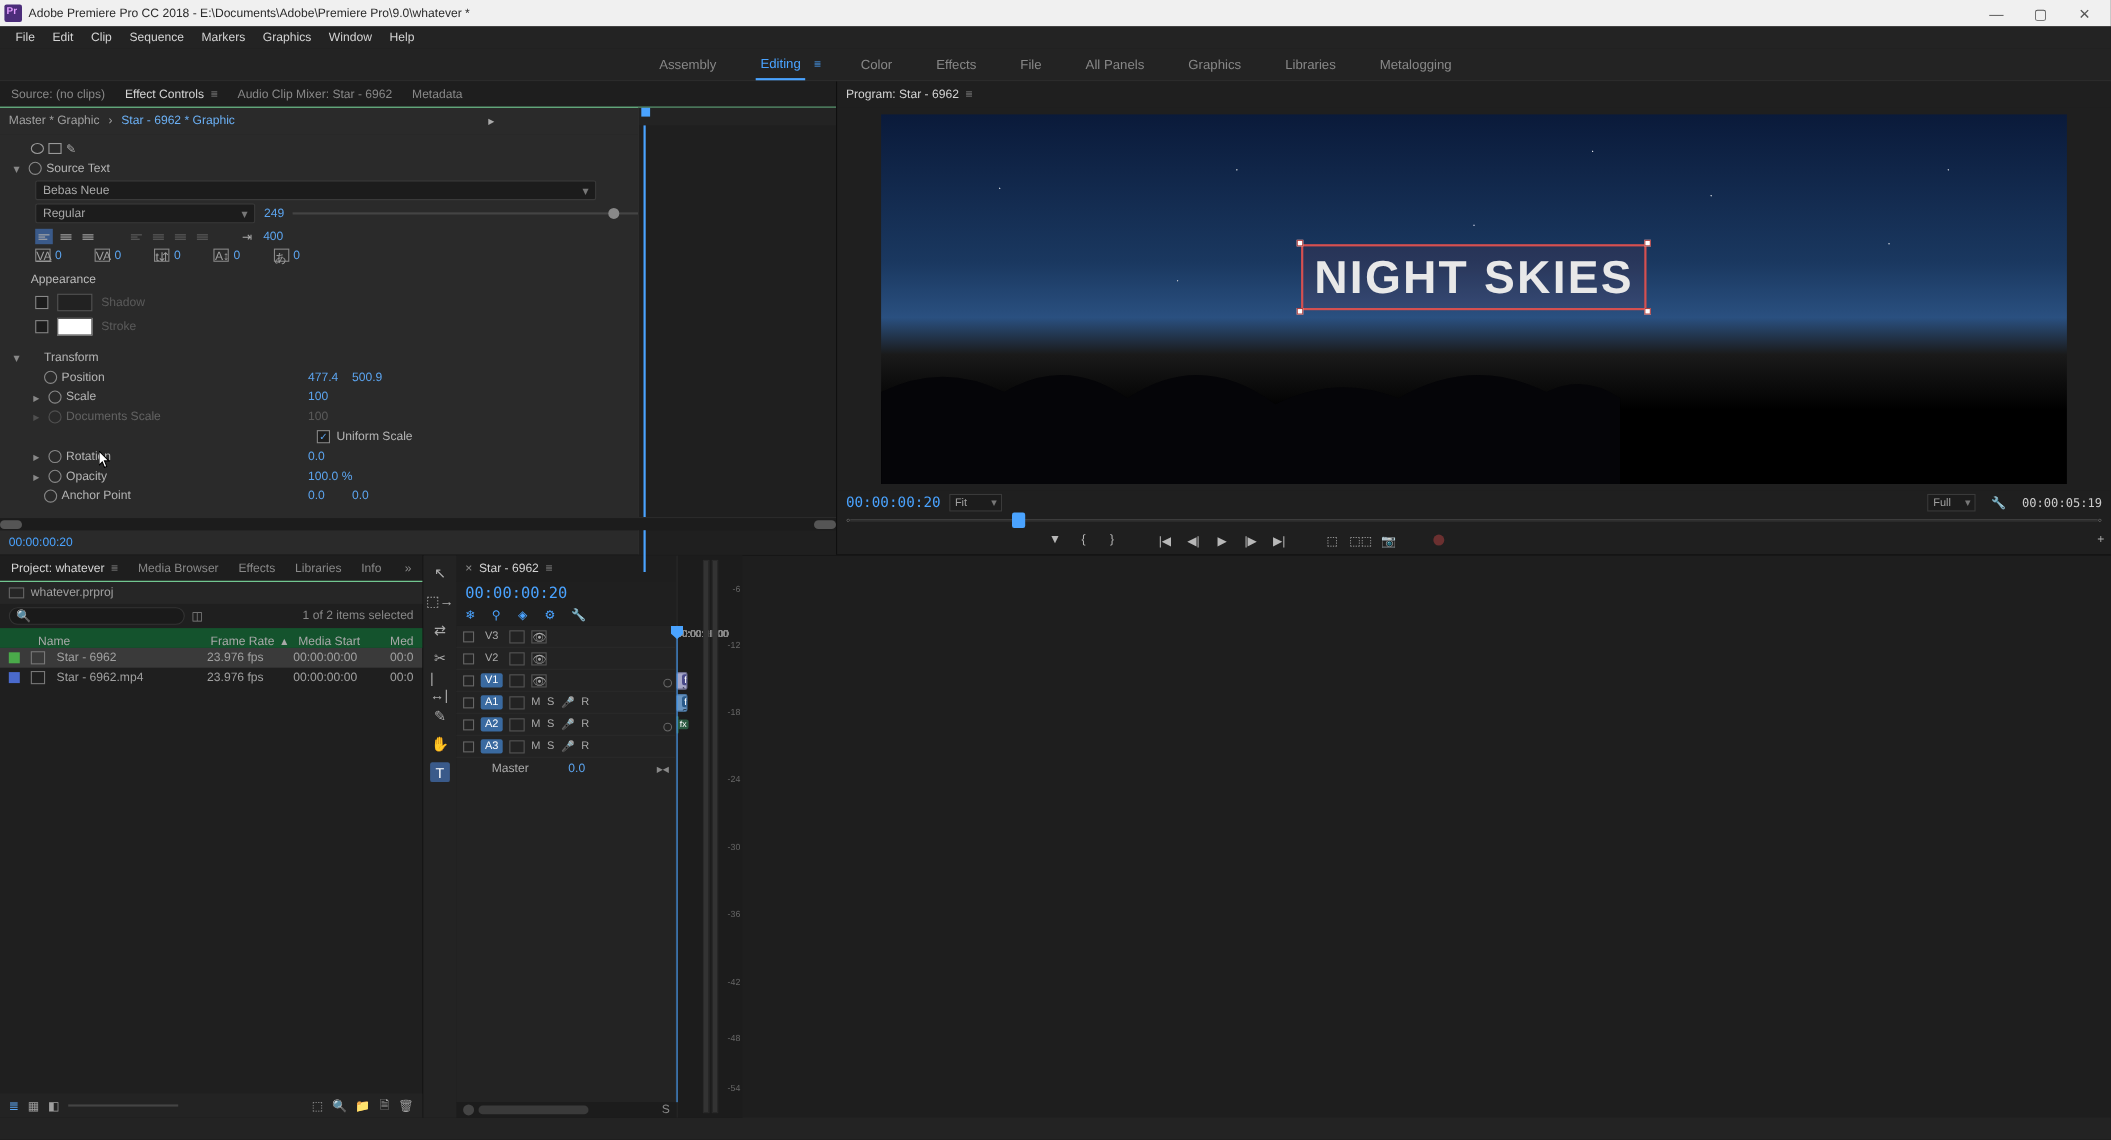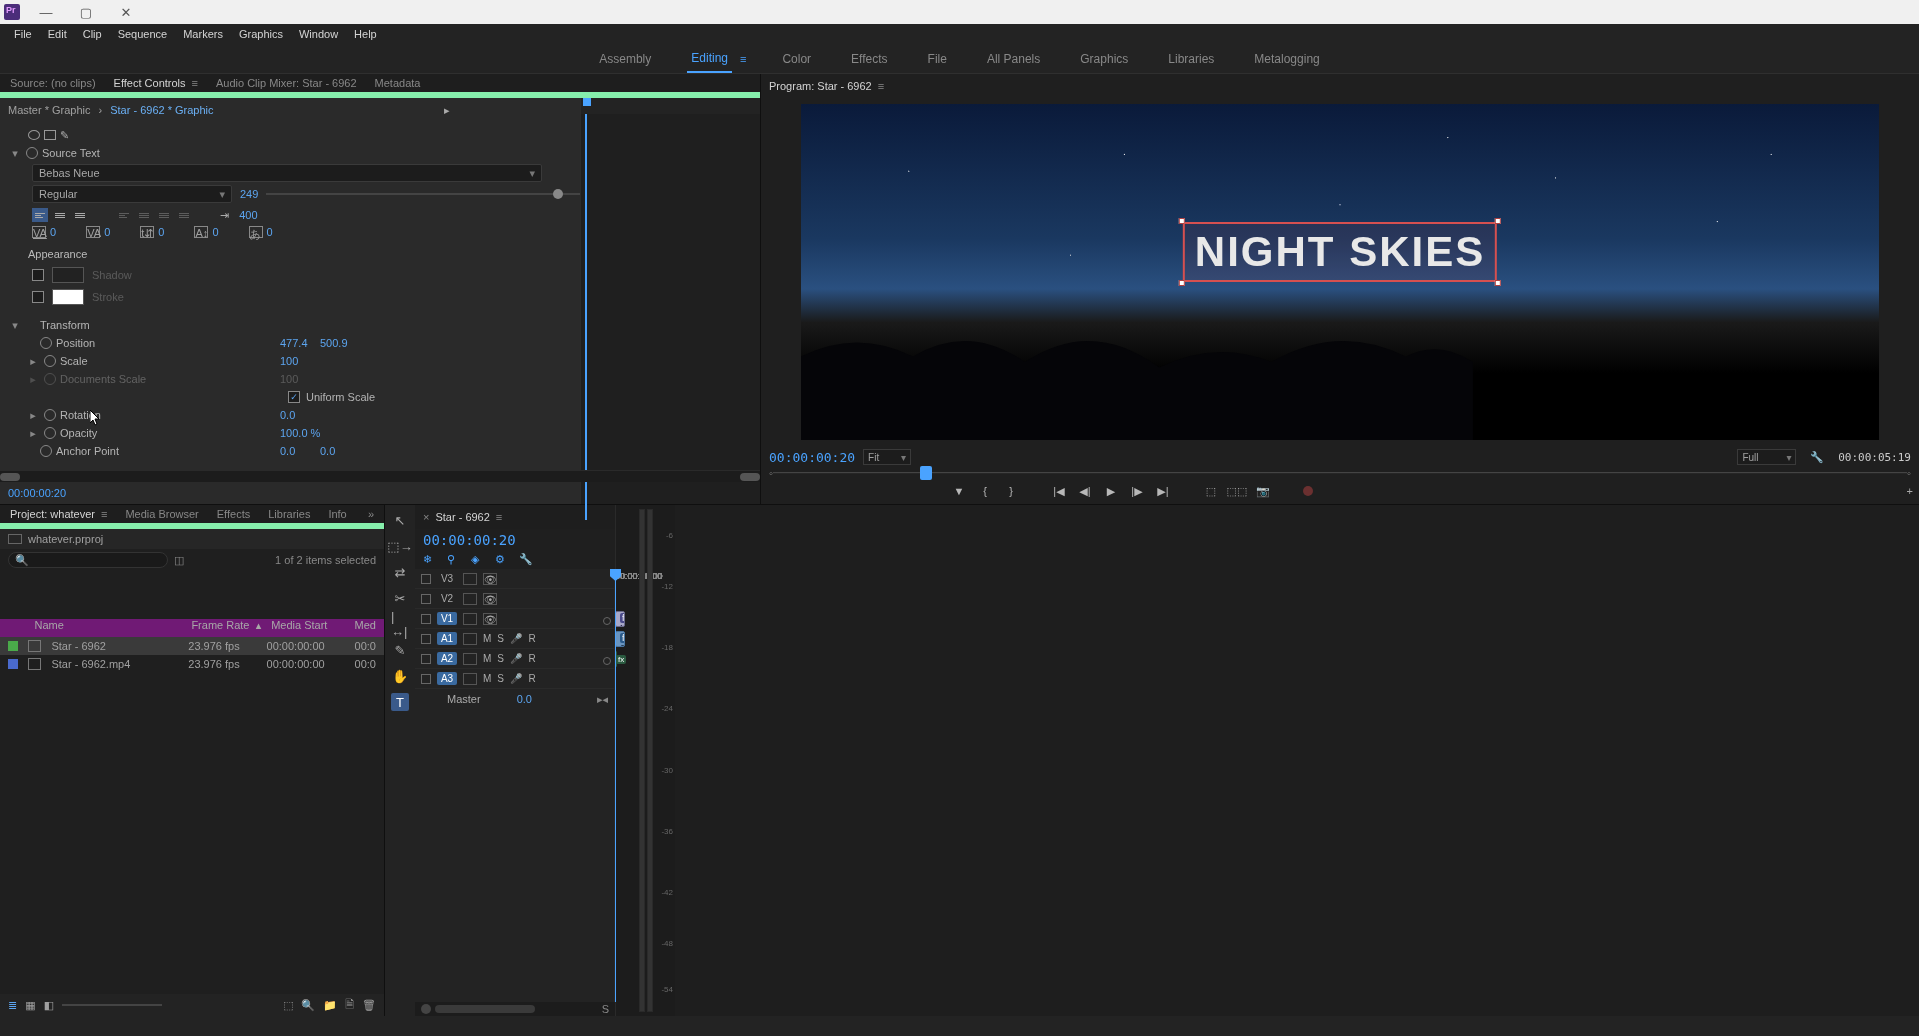--- a/index.html
+++ b/index.html
@@ -19,21 +19,21 @@
 
 .workspace-bar { height: 30px; background: #232323; display: flex; align-items: center; justify-content: center; gap: 32px; border-bottom: 1px solid #2f2f2f; }
 .workspace-bar .ws { color: #888; padding: 6px 4px; cursor: pointer; font-size: 12px; }
 .workspace-bar .ws.active { color: #4aa3ff; border-bottom: 2px solid #4aa3ff; }
 .workspace-bar .ws-menu { color: #4aa3ff; margin-left: -24px; }
 
 
 .main-grid { display: grid; grid-template-columns: 760px 1px 1fr; grid-template-rows: 430px 1px 1fr; height: calc(100vh - 74px - 20px); }
 
 
-.panel-tabs { height: 24px; display: flex; align-items: center; gap: 18px; padding: 0 10px; background: #1e1e1e; border-bottom: 6px solid #86efac; }
+.panel-tabs { height: 24px; display: flex; align-items: center; gap: 18px; padding: 0 10px; background: #1e1e1e; border-bottom: 1px solid #86efac; }
 .panel-tabs .tab { color: #888; cursor: pointer; font-size: 11px; }
 .panel-tabs .tab.active { color: #d4d4d4; }
 .panel-tabs .tab-menu { color: #888; margin-left: -12px; }
 
 
 .effect-controls { background: #232323; width:100%; height:100%; display:flex; flex-direction:column; position: relative; }
 .ec-header { height: 24px; display: flex; align-items: center; padding: 0 8px; background: #2a2a2a; gap: 8px; }
 .ec-header .bc { color: #a0a0a0; }
 .ec-header .bc.link { color: #6bb0f5; }
 .ec-header .timecode { margin-left: auto; color: #aaa; margin-right: 10px; }
@@ -91,41 +91,41 @@
 .title-box { position:absolute; top:35%; left:50%; transform:translateX(-50%); border:2px solid #d65050; padding:4px 10px; background:rgba(180,50,50,0.1); }
 .title-box .tt { font-size:42px; font-weight:bold; color:#e8e8e8; letter-spacing:2px; white-space:nowrap; }
 .sel-handles { position:absolute; inset:-3px; }
 .sel-handles i { position:absolute; width:6px; height:6px; background:#fff; border:1px solid #b04040; }
 .sel-handles i:nth-child(1){left:-3px;top:-3px;} .sel-handles i:nth-child(2){right:-3px;top:-3px;}
 .sel-handles i:nth-child(3){left:-3px;bottom:-3px;} .sel-handles i:nth-child(4){right:-3px;bottom:-3px;}
 
 .transport-row { height: 22px; display: flex; align-items: center; padding: 0 8px; gap: 8px; }
 .transport-row .tc-left { color: #4aa3ff; font-family: monospace; font-size: 13px; }
 .transport-row .fit-sel { width: 48px; height: 16px; background: #1c1c1c; border: 1px solid #3a3a3a; display:flex; align-items:center; padding:0 4px; font-size:10px; }
-.transport-row .full-sel { width: 59px; }
+.transport-row .full-sel { width: 44px; }
 .transport-row .tc-right { color: #ccc; margin-left: auto; font-family: monospace; }
 .transport-row .wrench { color: #999; margin: 0 6px; }
 
 .prog-scrub { height: 10px; display:flex; align-items:center; padding: 0 8px; }
 .prog-scrub .track { flex:1; height:2px; background:#444; position:relative; }
 .prog-scrub .track .ph { position:absolute; left:13%; top:-6px; width:12px; height:14px; background:#4aa3ff; border-radius:2px; }
 
 .transport { height: 26px; display: flex; align-items: center; justify-content: center; gap: 10px; }
 .transport .btn { width: 16px; height: 16px; color: #b8b8b8; cursor: pointer; display:flex; align-items:center; justify-content:center; }
 .transport .rec { width: 10px; height: 10px; background: #6b3030; border-radius: 50%; }
 .transport .plus { margin-left: auto; margin-right: 6px; color: #aaa; }
 
 
 .project-panel { background: #1f1f1f; display: flex; flex-direction: column; height: 100%; }
 .proj-sub { height: 20px; display:flex; align-items:center; padding: 0 8px; gap: 6px; background:#262626; }
 .proj-sub .bin-ic { width:14px; height:10px; border:1px solid #666; }
 .proj-search { height: 22px; display:flex; align-items:center; padding: 0 8px; gap: 6px; }
 .proj-search .srch { flex:1; max-width: 160px; height:16px; background:#1a1a1a; border:1px solid #333; border-radius:8px; display:flex; align-items:center; padding:0 6px; gap:4px; }
 .proj-search .sel-count { margin-left: auto; color: #888; }
-.proj-cols { height: 18px; display:flex; align-items:flex-start; padding:0 8px; gap: 10px; background:#701a75; color:#a8a8a8;margin-top:48px; }
+.proj-cols { height: 18px; display:flex; align-items:flex-end; padding:0 8px; gap: 10px; background:#14532d; color:#a8a8a8; }
 .proj-cols .c-name { width: 160px; }
 .proj-cols .c-fr { width: 70px; }
 .proj-cols .c-ms { width: 80px; }
 .proj-list { flex:1; overflow:auto; }
 .proj-row { height: 18px; display:flex; align-items:center; padding:0 8px; gap:10px; }
 .proj-row.sel { background: #3a3a3a; }
 .proj-row .color { width: 10px; height: 10px; }
 .proj-row .ic { width:14px; height:12px; border:1px solid #777; }
 .proj-row .nm { width: 130px; }
 .proj-row .fr { width: 70px; }
@@ -179,20 +179,21 @@
 .statusbar { height: 20px; background:#232323; }
 
 svg { display:block; }
 .cursor { position:absolute; left:90px; top:288px; width:12px; height:16px; pointer-events:none; z-index:100; }
 </style>
 </head>
 <body>
 
 <div class="titlebar">
   <div class="logo"></div>
+  <div class="title-text">Adobe Premiere Pro CC 2018 - E:\Documents\Adobe\Premiere Pro\9.0\whatever *</div>
   <div class="win-btn">—</div>
   <div class="win-btn">▢</div>
   <div class="win-btn">✕</div>
 </div>
 
 <div class="menubar">
   <span>File</span>
   <span>Edit</span>
   <span>Clip</span>
   <span>Sequence</span>

